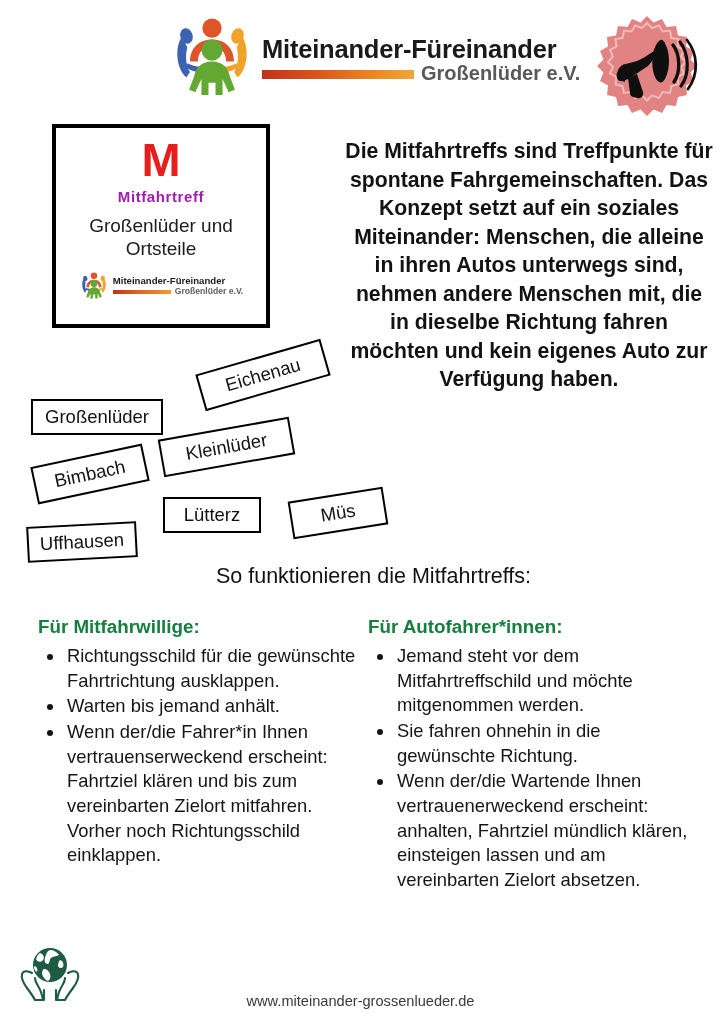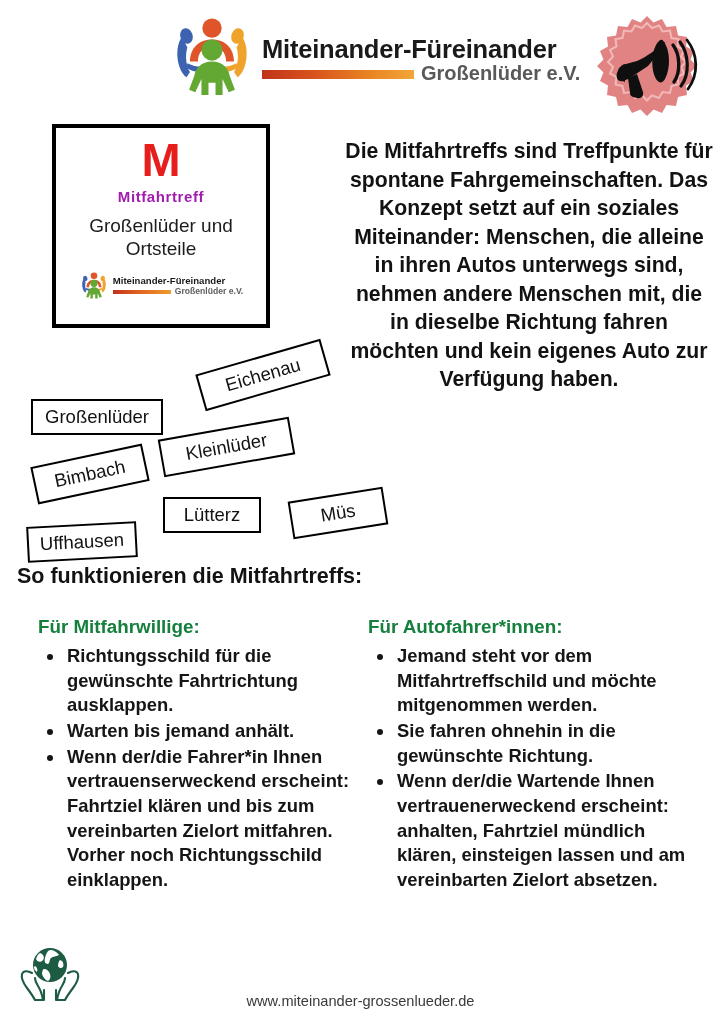--- a/index.html
+++ b/index.html
@@ -177,25 +177,25 @@
     color: #121212;
     white-space: nowrap;
   }
 
   
   #section-heading {
     position: absolute;
     left: 0;
     top: 564px;
     width: 721px;
-    text-align: left;
+    text-align: center;
     font-size: 21.5px;
-    font-weight: bold;
+    font-weight: normal;
     color: #121212;
-    padding-left: 17px;
+    padding-left: 26px;
     box-sizing: border-box;
   }
 
   
   .column {
     position: absolute;
     top: 616px;
   }
   #column-left { left: 38px; width: 320px; }
   #column-right { left: 368px; width: 330px; }
@@ -204,21 +204,20 @@
     font-weight: bold;
     color: #15803d;
     margin-bottom: 6px;
   }
   .col-list {
     margin: 0;
     padding-left: 27px;
     font-size: 18.4px;
     line-height: 1.34;
     color: #151515;
-    font-weight: bold;
   }
   .col-list li {
     margin-bottom: 1px;
     padding-left: 2px;
   }
 
   
   #globe-hands {
     position: absolute;
     left: 16px;

